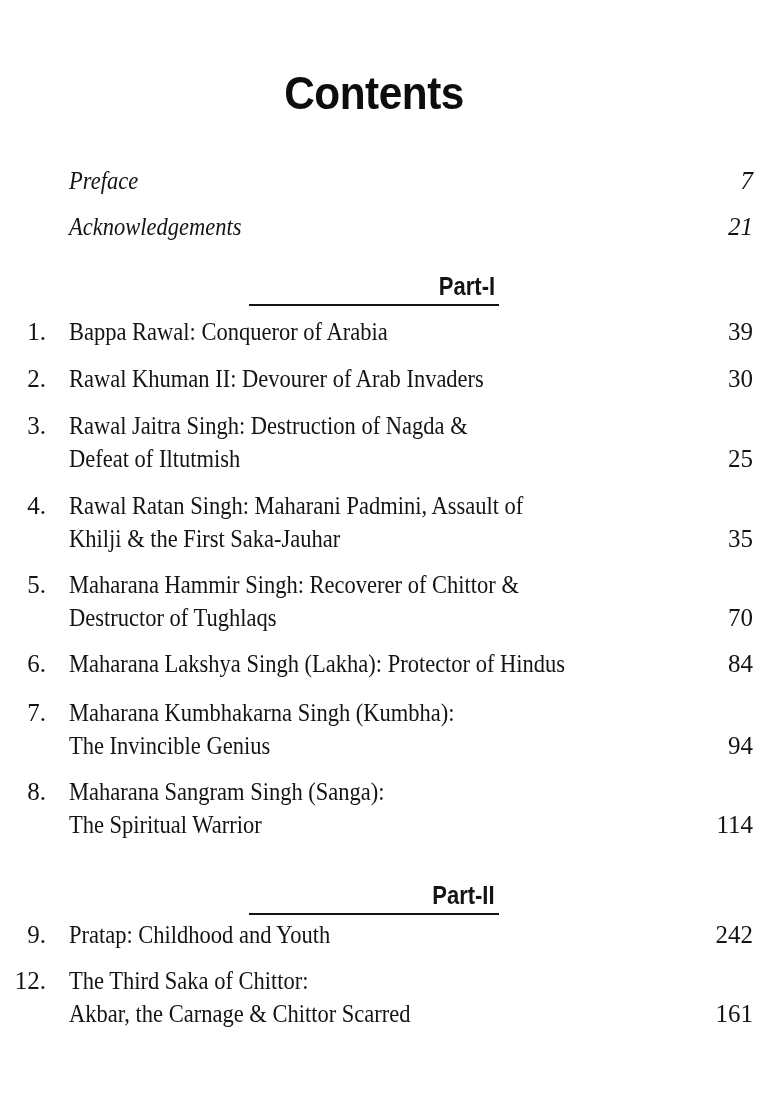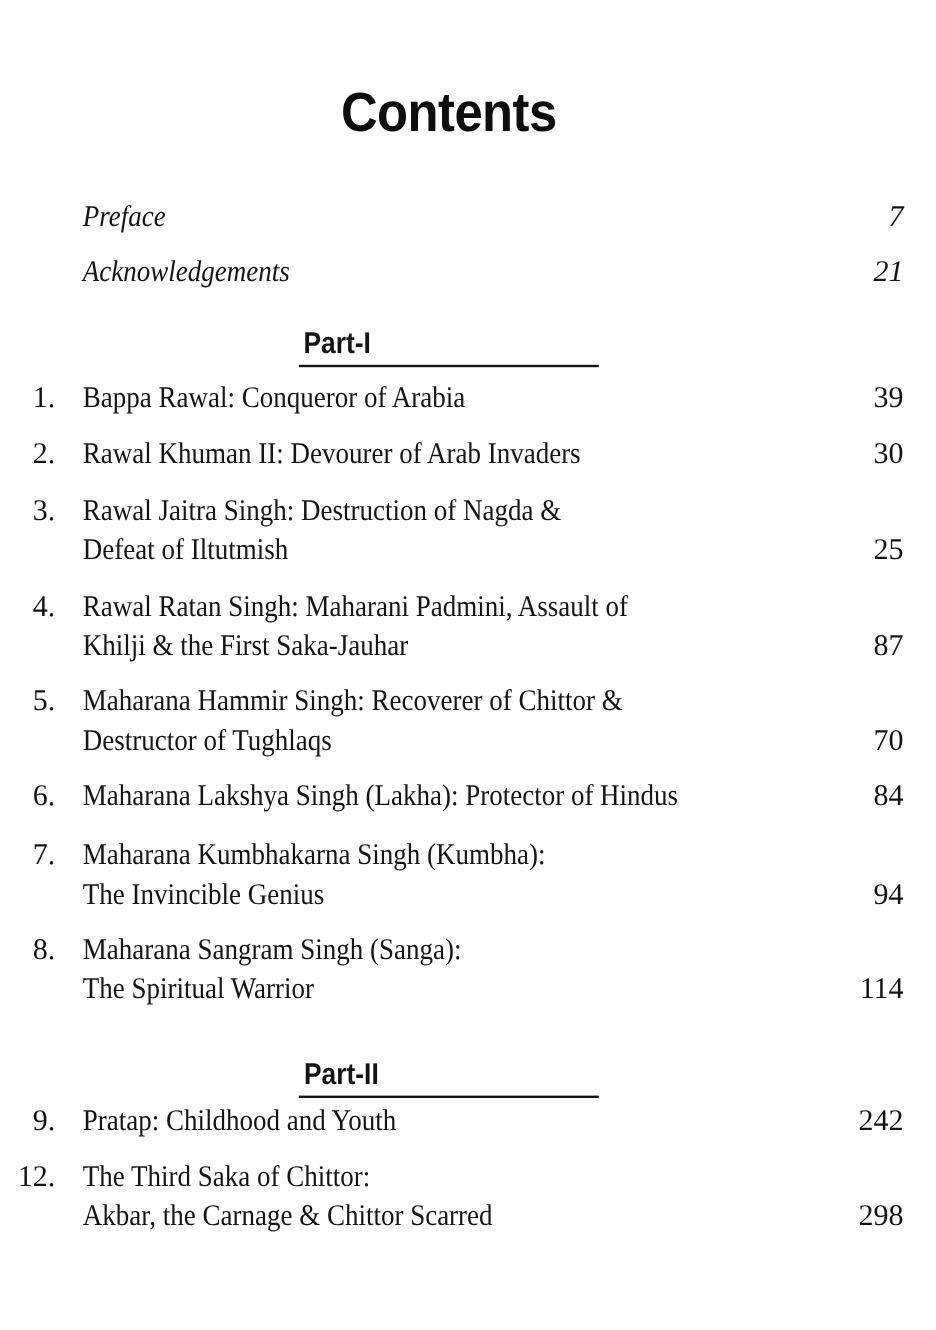--- a/index.html
+++ b/index.html
@@ -13,21 +13,21 @@
       font-family:"Liberation Sans","DejaVu Sans",sans-serif;
       font-weight:bold; font-size:46px; letter-spacing:-0.5px; color:#0d0d0d;
       transform:scaleX(0.92); transform-origin:center;
     }
     .row { position:absolute; left:0; width:780px; font-size:25px; line-height:33px; }
     .row .num { position:absolute; left:0; width:46px; text-align:right; }
     .row .label { position:absolute; left:69px; white-space:nowrap; transform:scaleX(0.9); transform-origin:left; }
     .row .page { position:absolute; right:27px; text-align:right; }
     .front .label, .front .page { font-style:italic; }
     .part {
-      position:absolute; left:249px; width:250px; text-align:left;
+      position:absolute; left:249px; width:250px; text-align:right;
       font-family:"Liberation Sans","DejaVu Sans",sans-serif;
       font-weight:bold; font-size:25px; line-height:32px;
       border-bottom:2px solid #141414; padding-bottom:2px;
     }
     .part span { display:inline-block; transform:scaleX(0.88); }
   </style>
 </head>
 <body>
 
 <div class="title">Contents</div>
@@ -63,21 +63,21 @@
   <span class="label">Defeat of Iltutmish</span>
   <span class="page">25</span>
 </div>
 
 <div class="row" style="top:489px;">
   <span class="num">4.</span>
   <span class="label">Rawal Ratan Singh: Maharani Padmini, Assault of</span>
 </div>
 <div class="row" style="top:522px;">
   <span class="label">Khilji &amp; the First Saka-Jauhar</span>
-  <span class="page">87</span>
+  <span class="page">35</span>
 </div>
 
 <div class="row" style="top:568px;">
   <span class="num">5.</span>
   <span class="label">Maharana Hammir Singh: Recoverer of Chittor &amp;</span>
 </div>
 <div class="row" style="top:601px;">
   <span class="label">Destructor of Tughlaqs</span>
   <span class="page">70</span>
 </div>
@@ -113,14 +113,14 @@
   <span class="label">Pratap: Childhood and Youth</span>
   <span class="page">242</span>
 </div>
 
 <div class="row" style="top:964px;">
   <span class="num">12.</span>
   <span class="label">The Third Saka of Chittor:</span>
 </div>
 <div class="row" style="top:997px;">
   <span class="label">Akbar, the Carnage &amp; Chittor Scarred</span>
-  <span class="page">298</span>
+  <span class="page">161</span>
 </div>
 
 </body></html>

